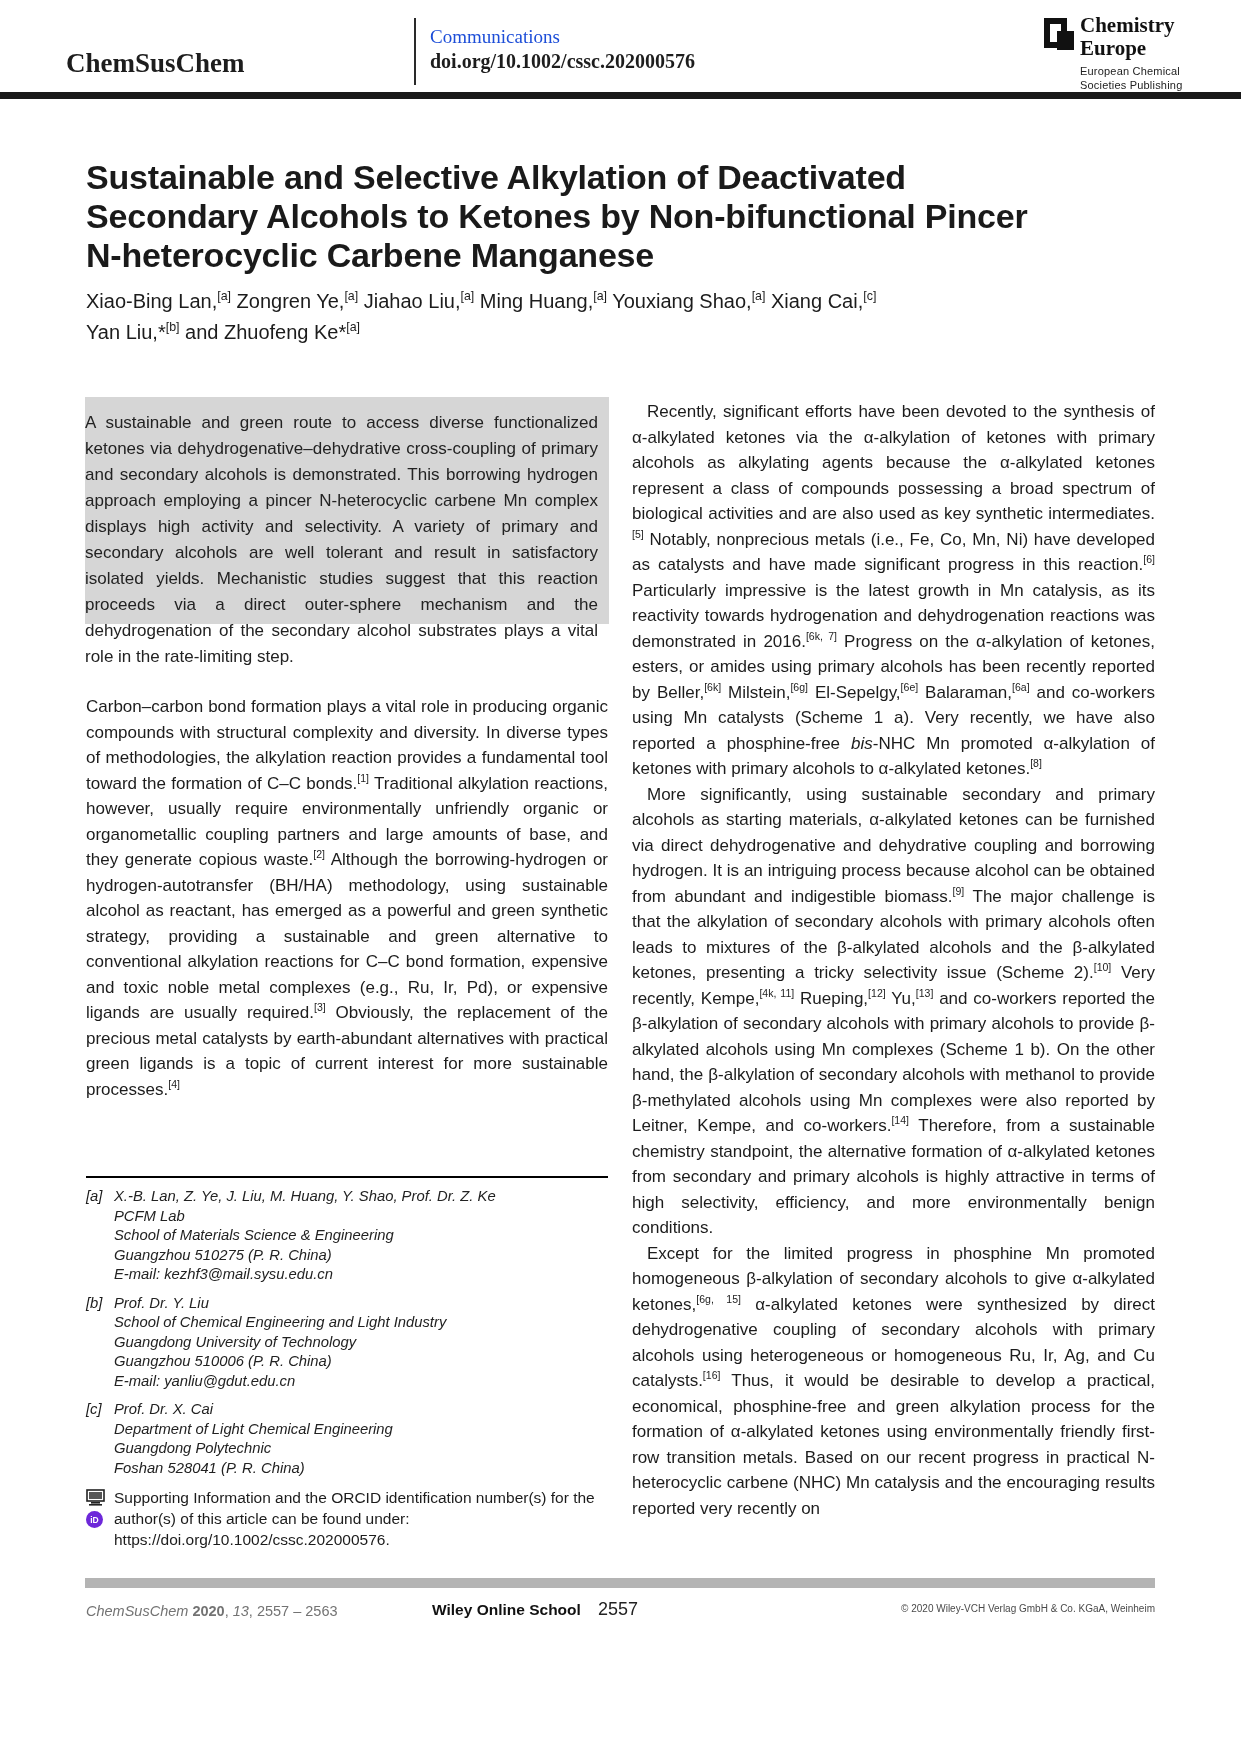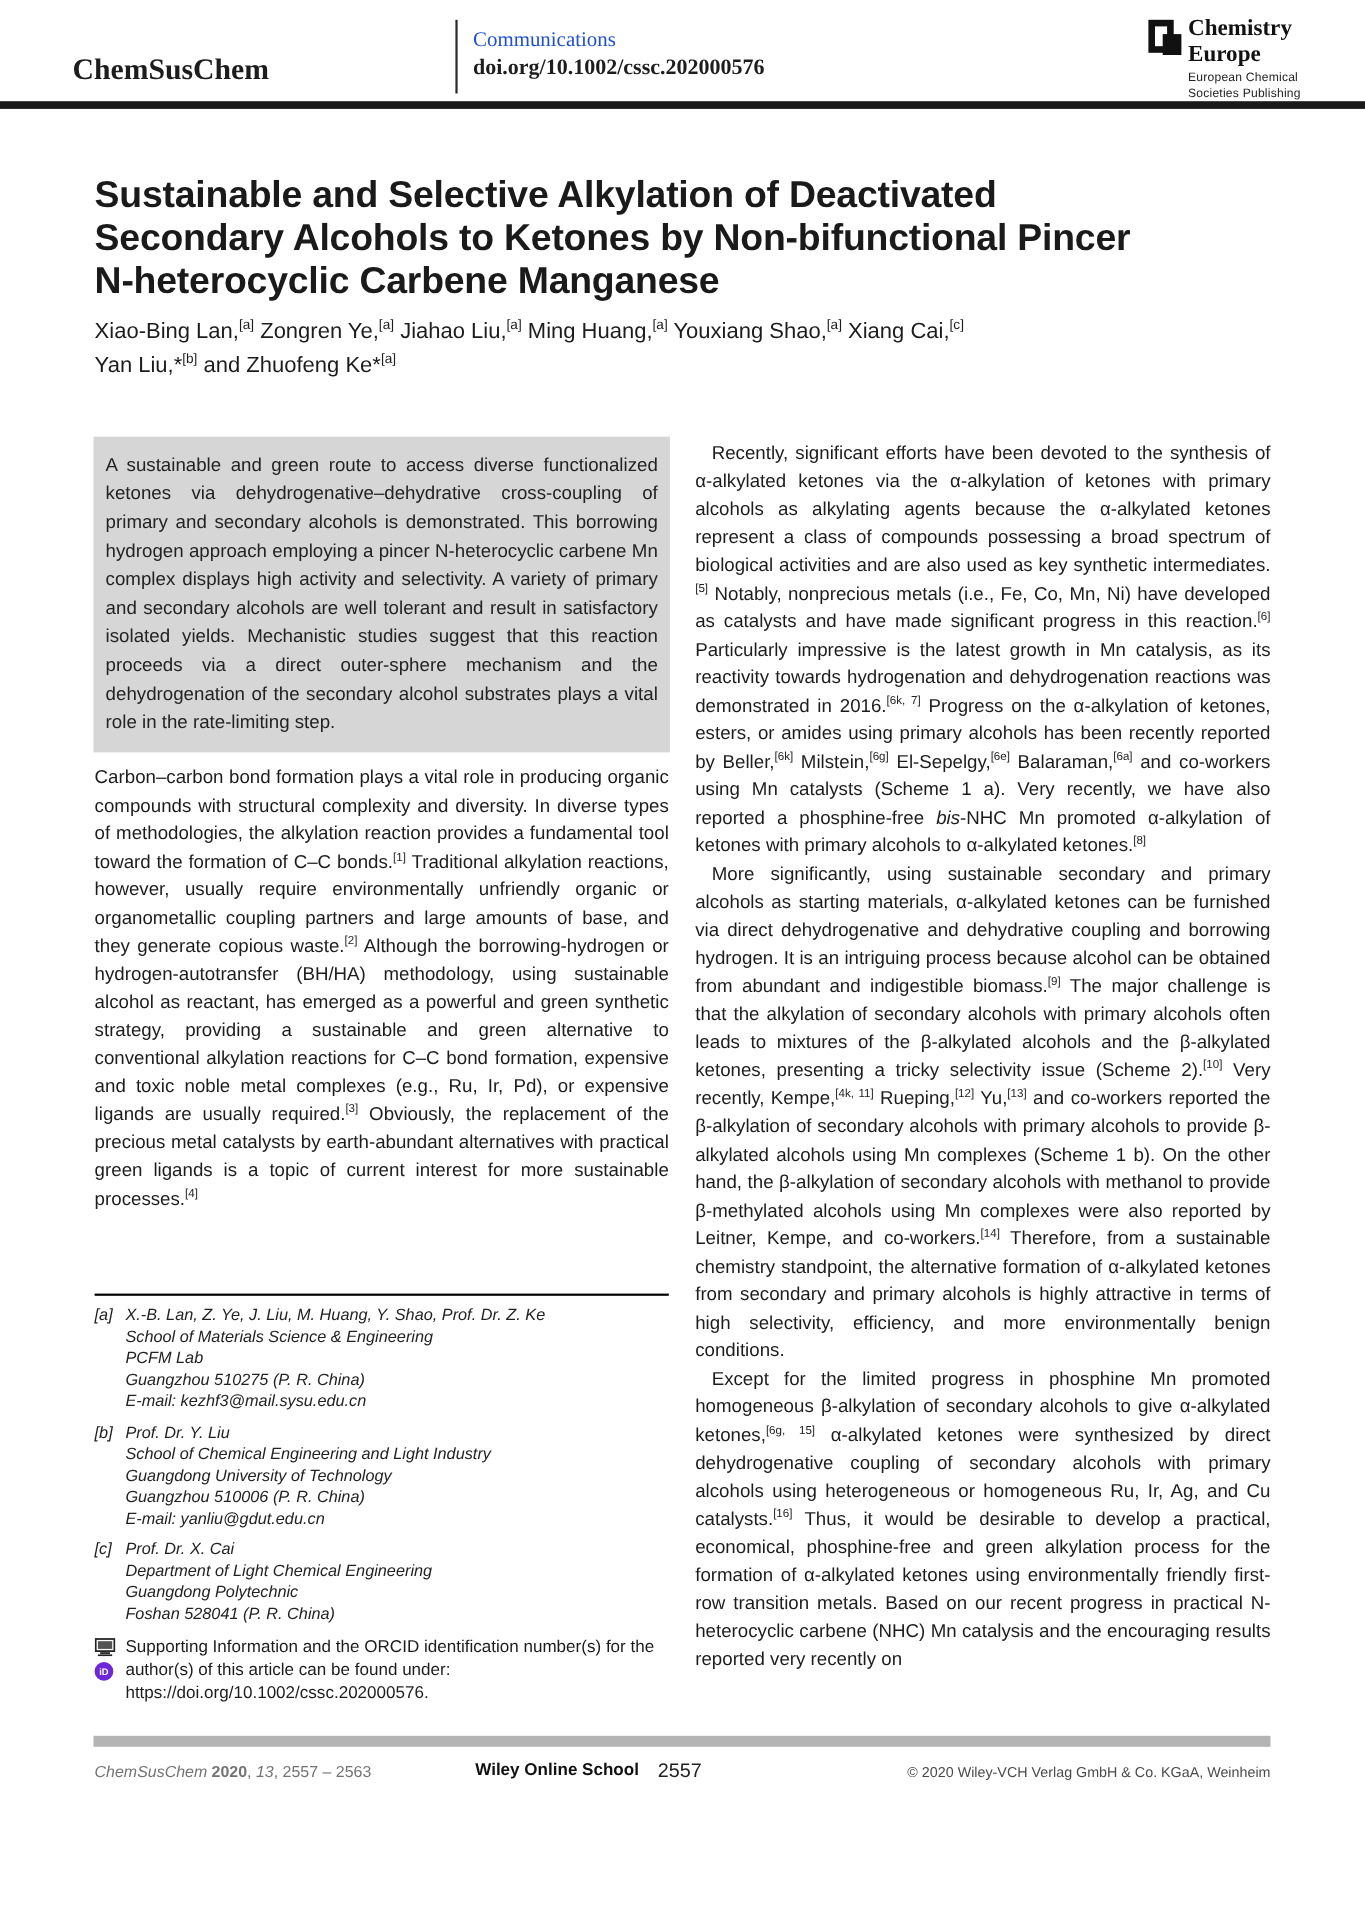--- a/index.html
+++ b/index.html
@@ -41,22 +41,22 @@
     position:absolute; left:86px; top:158px; width:1070px;
     font-size:34px; font-weight:bold; line-height:39px; color:#1a1a1a; letter-spacing:-.2px;
   }
   .authors {
     position:absolute; left:86px; top:286px; width:1070px;
     font-size:20px; line-height:31px; color:#1c1c1c;
   }
   .authors sup, .body-text sup { font-size:62%; vertical-align:super; line-height:0; }
   
   .abstract {
-    position:absolute; left:85px; top:397px; width:524px; height:287px;
-    background:#d6d6d6; padding:13px 11px 0 11px;
+    position:absolute; left:85px; top:397px; width:524px; height:227px;
+    background:#d6d6d6; padding:13px 11px 0 0;
   }
   .abstract p { font-size:17px; line-height:26px; text-align:justify; color:#222; }
   
   .body-text p { font-size:17px; line-height:25.5px; text-align:justify; color:#1c1c1c; }
   .col-left  { position:absolute; left:86px;  top:694px; width:522px; }
   .col-right { position:absolute; left:632px; top:399px; width:523px; }
   .col-right p { text-indent:15px; }
   
   .footnotes {
     position:absolute; left:86px; top:1176px; width:522px;
@@ -73,21 +73,21 @@
     position:absolute; left:0; top:24px; width:17px; height:17px; border-radius:50%;
     background:#6d28d9; color:#fff; font-size:8.5px; font-weight:bold; font-style:normal;
     display:flex; align-items:center; justify-content:center;
   }
   .support-body { font-style:normal; font-size:15.5px; line-height:21px; color:#1c1c1c; }
   
   .footer-bar { position:absolute; left:85px; top:1578px; width:1070px; height:10px; background:#b4b4b4; }
   .footer-cite { position:absolute; left:86px; top:1603px; font-size:14.5px; color:#737373; }
   .footer-lib  { position:absolute; left:432px; top:1601px; font-size:15.5px; font-weight:bold; color:#111; }
   .footer-page { position:absolute; left:598px; top:1599px; font-size:18px; color:#222; }
-  .footer-copy { position:absolute; right:86px; top:1603px; font-size:13px; color:#4a4a4a; }
+  .footer-copy { position:absolute; right:86px; top:1603px; font-size:10px; color:#4a4a4a; }
 </style>
 </head>
 <body>
 
 <div class="page">
 
   <div class="journal-name">ChemSusChem</div>
   <div class="head-divider"></div>
   <div class="head-section">Communications</div>
   <div class="head-doi">doi.org/10.1002/cssc.202000576</div>
@@ -119,22 +119,22 @@
     <p>More significantly, using sustainable secondary and primary alcohols as starting materials, α-alkylated ketones can be furnished via direct dehydrogenative and dehydrative coupling and borrowing hydrogen. It is an intriguing process because alcohol can be obtained from abundant and indigestible biomass.<sup>[9]</sup> The major challenge is that the alkylation of secondary alcohols with primary alcohols often leads to mixtures of the β-alkylated alcohols and the β-alkylated ketones, presenting a tricky selectivity issue (Scheme 2).<sup>[10]</sup> Very recently, Kempe,<sup>[4k, 11]</sup> Rueping,<sup>[12]</sup> Yu,<sup>[13]</sup> and co-workers reported the β-alkylation of secondary alcohols with primary alcohols to provide β-alkylated alcohols using Mn complexes (Scheme 1 b). On the other hand, the β-alkylation of secondary alcohols with methanol to provide β-methylated alcohols using Mn complexes were also reported by Leitner, Kempe, and co-workers.<sup>[14]</sup> Therefore, from a sustainable chemistry standpoint, the alternative formation of α-alkylated ketones from secondary and primary alcohols is highly attractive in terms of high selectivity, efficiency, and more environmentally benign conditions.</p>
     <p>Except for the limited progress in phosphine Mn promoted homogeneous β-alkylation of secondary alcohols to give α-alkylated ketones,<sup>[6g, 15]</sup> α-alkylated ketones were synthesized by direct dehydrogenative coupling of secondary alcohols with primary alcohols using heterogeneous or homogeneous Ru, Ir, Ag, and Cu catalysts.<sup>[16]</sup> Thus, it would be desirable to develop a practical, economical, phosphine-free and green alkylation process for the formation of α-alkylated ketones using environmentally friendly first-row transition metals. Based on our recent progress in practical N-heterocyclic carbene (NHC) Mn catalysis and the encouraging results reported very recently on</p>
   </div>
 
   <div class="footnotes">
 
     <div class="fn">
       <div class="fn-label">[a]</div>
       <div class="fn-body">
         <div class="line">X.-B. Lan, Z. Ye, J. Liu, M. Huang, Y. Shao, Prof. Dr. Z. Ke</div>
+        <div class="line">PCFM Lab</div>
         <div class="line">School of Materials Science &amp; Engineering</div>
-        <div class="line">PCFM Lab</div>
         <div class="line">Guangzhou 510275 (P. R. China)</div>
         <div class="line">E-mail: kezhf3@mail.sysu.edu.cn</div>
       </div>
     </div>
 
     <div class="fn">
       <div class="fn-label">[b]</div>
       <div class="fn-body">
         <div class="line">Prof. Dr. Y. Liu</div>
         <div class="line">School of Chemical Engineering and Light Industry</div>

